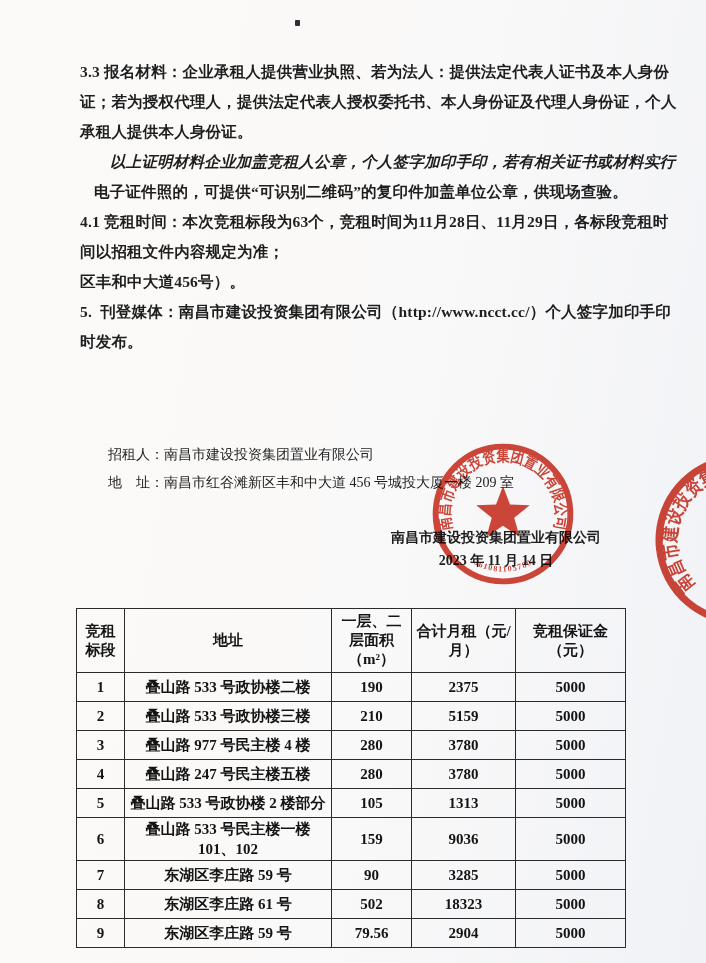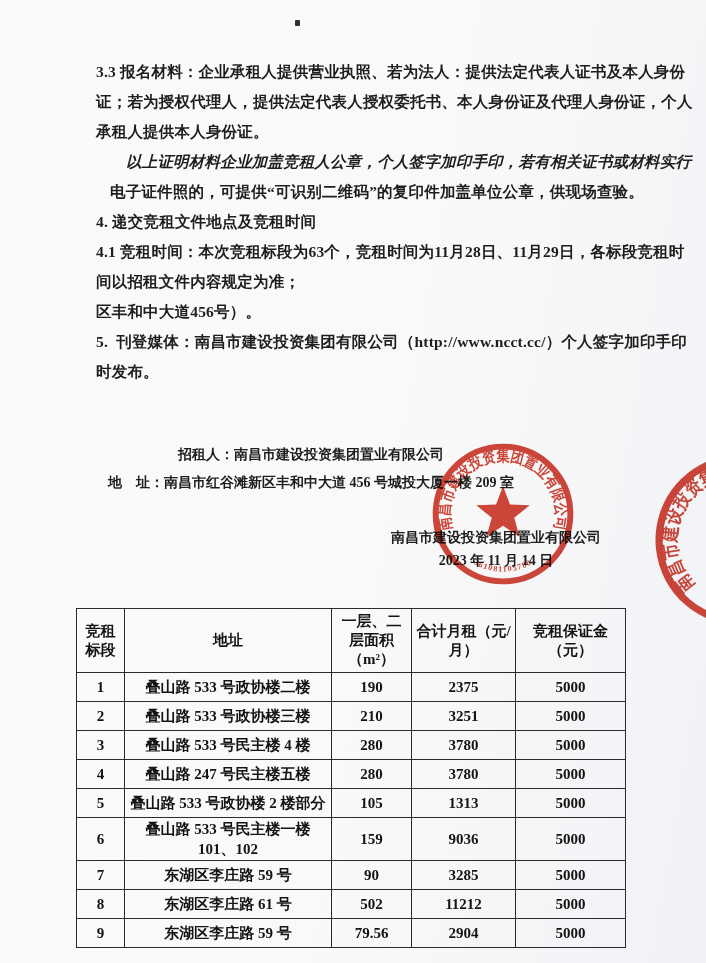--- a/index.html
+++ b/index.html
@@ -3,27 +3,27 @@
 <meta charset="utf-8">
 <style>
   html,body { margin:0; padding:0; background:#e9e9e9; }
   .page {
     position:relative; width:706px; height:963px; margin:0 auto;
     background:linear-gradient(100deg,#fbfaf8 0%,#faf9f9 55%,#f0f2f6 100%);
     overflow:hidden;
     font-family:"Liberation Serif","DejaVu Serif",serif;
     color:#1e1e1e;
   }
-  .body-text { position:absolute; left:80px; top:57px; font-size:15.5px; font-weight:600;margin-left:16px; }
+  .body-text { position:absolute; left:80px; top:57px; font-size:15.5px; font-weight:600; }
   .body-text .line { height:30px; line-height:30px; white-space:pre; letter-spacing:.2px; }
   .bold { font-weight:800; }
   .ind-30 { padding-left:30px;font-style:italic; }
   .ind-14 { padding-left:14px; }
 
-  .contact { position:absolute; left:108px; top:441px; font-size:14px; font-weight:700;text-align:center; }
+  .contact { position:absolute; left:108px; top:441px; font-size:14px; font-weight:400; }
   .contact .line { height:28px; line-height:28px; white-space:pre; }
 
   .signature { position:absolute; left:385px; top:526px; width:222px; text-align:center;
                font-size:14px; font-weight:600; }
   .signature .line { height:23px; line-height:23px; white-space:pre; }
 
   .seal { position:absolute; mix-blend-mode:multiply; opacity:.93; pointer-events:none; }
   .seal-main { left:429px; top:440px; width:148px; height:148px; }
   .seal-edge { left:651px; top:450px; width:180px; height:180px; transform:rotate(-28deg); }
   .seal-ring   { fill:none; stroke:#cf392b; stroke-width:8; }
@@ -49,21 +49,20 @@
 <div class="page">
 
   <div class="speck"></div>
 
   <div class="body-text">
     <div class="line">3.3 报名材料：企业承租人提供营业执照、若为法人：提供法定代表人证书及本人身份</div>
     <div class="line">证；若为授权代理人，提供法定代表人授权委托书、本人身份证及代理人身份证，个人</div>
     <div class="line">承租人提供本人身份证。</div>
     <div class="line ind-30">以上证明材料企业加盖竞租人公章，个人签字加印手印，若有相关证书或材料实行</div>
     <div class="line ind-14">电子证件照的，可提供“可识别二维码”的复印件加盖单位公章，供现场查验。</div>
-    <div class="line bold">4. 递交竞租文件地点及竞租时间</div>
     <div class="line">4.1 竞租时间：本次竞租标段为63个，竞租时间为11月28日、11月29日，各标段竞租时</div>
     <div class="line">间以招租文件内容规定为准；</div>
     <div class="line">区丰和中大道456号）。</div>
     <div class="line"><span class="bold">5.  刊登媒体：</span><span>南昌市建设投资集团有限公司（http://www.ncct.cc/）个人签字加印手印</span></div>
     <div class="line">时发布。</div>
   </div>
 
   <div class="contact">
     <div class="line">招租人：南昌市建设投资集团置业有限公司</div>
     <div class="line">地　址：南昌市红谷滩新区丰和中大道 456 号城投大厦一楼 209 室</div>
@@ -121,27 +120,27 @@
           <td>叠山路 533 号政协楼二楼</td>
           <td>190</td>
           <td>2375</td>
           <td>5000</td>
         </tr>
 
         <tr>
           <td>2</td>
           <td>叠山路 533 号政协楼三楼</td>
           <td>210</td>
-          <td>3251</td>
+          <td>5159</td>
           <td>5000</td>
         </tr>
 
         <tr>
           <td>3</td>
-          <td>叠山路 533 号民主楼 4 楼</td>
+          <td>叠山路 977 号民主楼 4 楼</td>
           <td>280</td>
           <td>3780</td>
           <td>5000</td>
         </tr>
 
         <tr>
           <td>4</td>
           <td>叠山路 247 号民主楼五楼</td>
           <td>280</td>
           <td>3780</td>
@@ -169,21 +168,21 @@
           <td>东湖区李庄路 59 号</td>
           <td>90</td>
           <td>3285</td>
           <td>5000</td>
         </tr>
 
         <tr>
           <td>8</td>
           <td>东湖区李庄路 61 号</td>
           <td>502</td>
-          <td>11212</td>
+          <td>18323</td>
           <td>5000</td>
         </tr>
 
         <tr>
           <td>9</td>
           <td>东湖区李庄路 59 号</td>
           <td>79.56</td>
           <td>2904</td>
           <td>5000</td>
         </tr>

